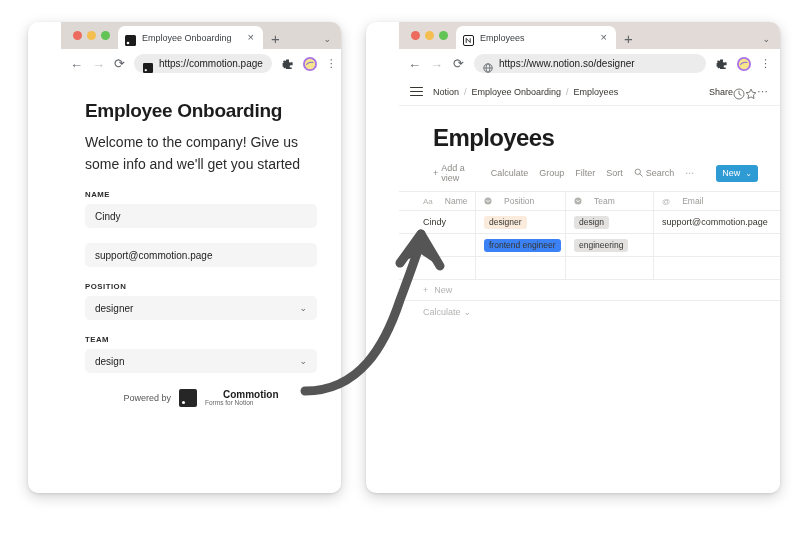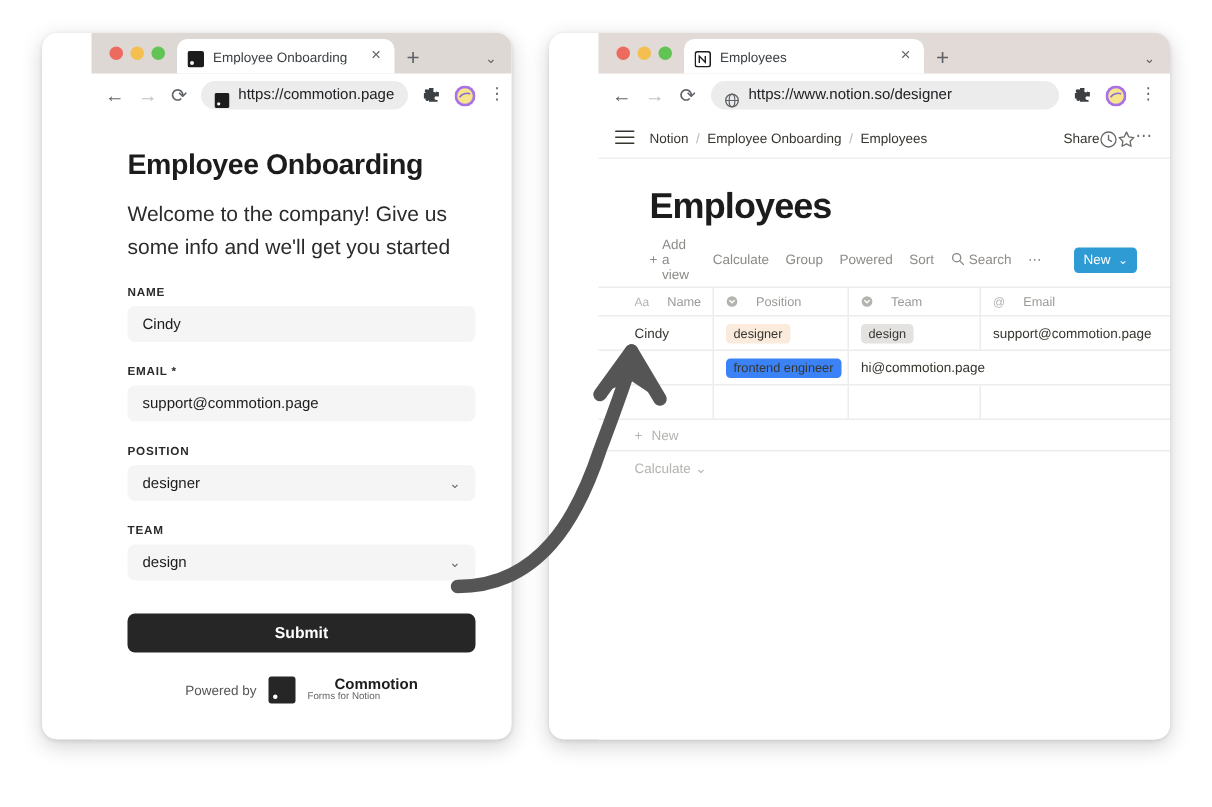--- a/index.html
+++ b/index.html
@@ -260,41 +260,39 @@
     <div class="form-body">
       <div class="form-title">Employee Onboarding</div>
       <div class="form-sub">Welcome to the company! Give us some info and we'll get you started</div>
 
       <div class="field">
         <div class="field-label">NAME</div>
         <div class="field-input">Cindy</div>
       </div>
 
       <div class="field">
-        <div class="field-label">EMAIL *</div>
         <div class="field-input">support@commotion.page</div>
       </div>
 
       <div class="field">
         <div class="field-label">POSITION</div>
         <div class="field-input select">
           <span>designer</span>
           <span class="sel-chevron">⌄</span>
         </div>
       </div>
 
       <div class="field">
         <div class="field-label">TEAM</div>
         <div class="field-input select">
           <span>design</span>
           <span class="sel-chevron">⌄</span>
         </div>
       </div>
 
-      <div class="submit-btn">Submit</div>
 
       <div class="powered">
         <span class="powered-text">Powered by</span>
         <span class="logo-mark"></span>
         <span class="logo-words">
           <div class="logo-name">Commotion</div>
           <div class="logo-tag">Forms for Notion</div>
         </span>
       </div>
     </div>
@@ -384,21 +382,21 @@
     <div class="notion-body">
       <div class="db-title">Employees</div>
 
       <div class="view-bar">
         <span class="view-item">
           <span>+</span>
           <span>Add a view</span>
         </span>
         <span class="view-item">Calculate</span>
         <span class="view-item">Group</span>
-        <span class="view-item">Powered</span>
+        <span class="view-item">Filter</span>
         <span class="view-item">Sort</span>
         <span class="view-item">
           <span>
             <svg viewBox="0 0 10 10" width="9" height="9">
                 <circle cx="4.2" cy="4.2" r="3" fill="none" stroke="#8d8b87" stroke-width="1"></circle>
                 <line x1="6.4" y1="6.4" x2="9.2" y2="9.2" stroke="#8d8b87" stroke-width="1" stroke-linecap="round"></line>
               </svg>
           </span>
           <span>Search</span>
         </span>
@@ -450,21 +448,23 @@
             <span class="badge b-gray">design</span>
           </div>
           <div class="tcell c-email">support@commotion.page</div>
         </div>
 
         <div class="trow">
           <div class="tcell c-name">K</div>
           <div class="tcell c-position">
             <span class="badge b-pink">frontend engineer</span>
           </div>
-          <div class="tcell c-email">hi@commotion.page</div>
+          <div class="tcell c-team">
+            <span class="badge b-gray">engineering</span>
+          </div>
         </div>
 
         <div class="trow">
           <div class="tcell c-name"></div>
           <div class="tcell c-position"></div>
           <div class="tcell c-team"></div>
           <div class="tcell c-email"></div>
         </div>
 
         <div class="add-row">

